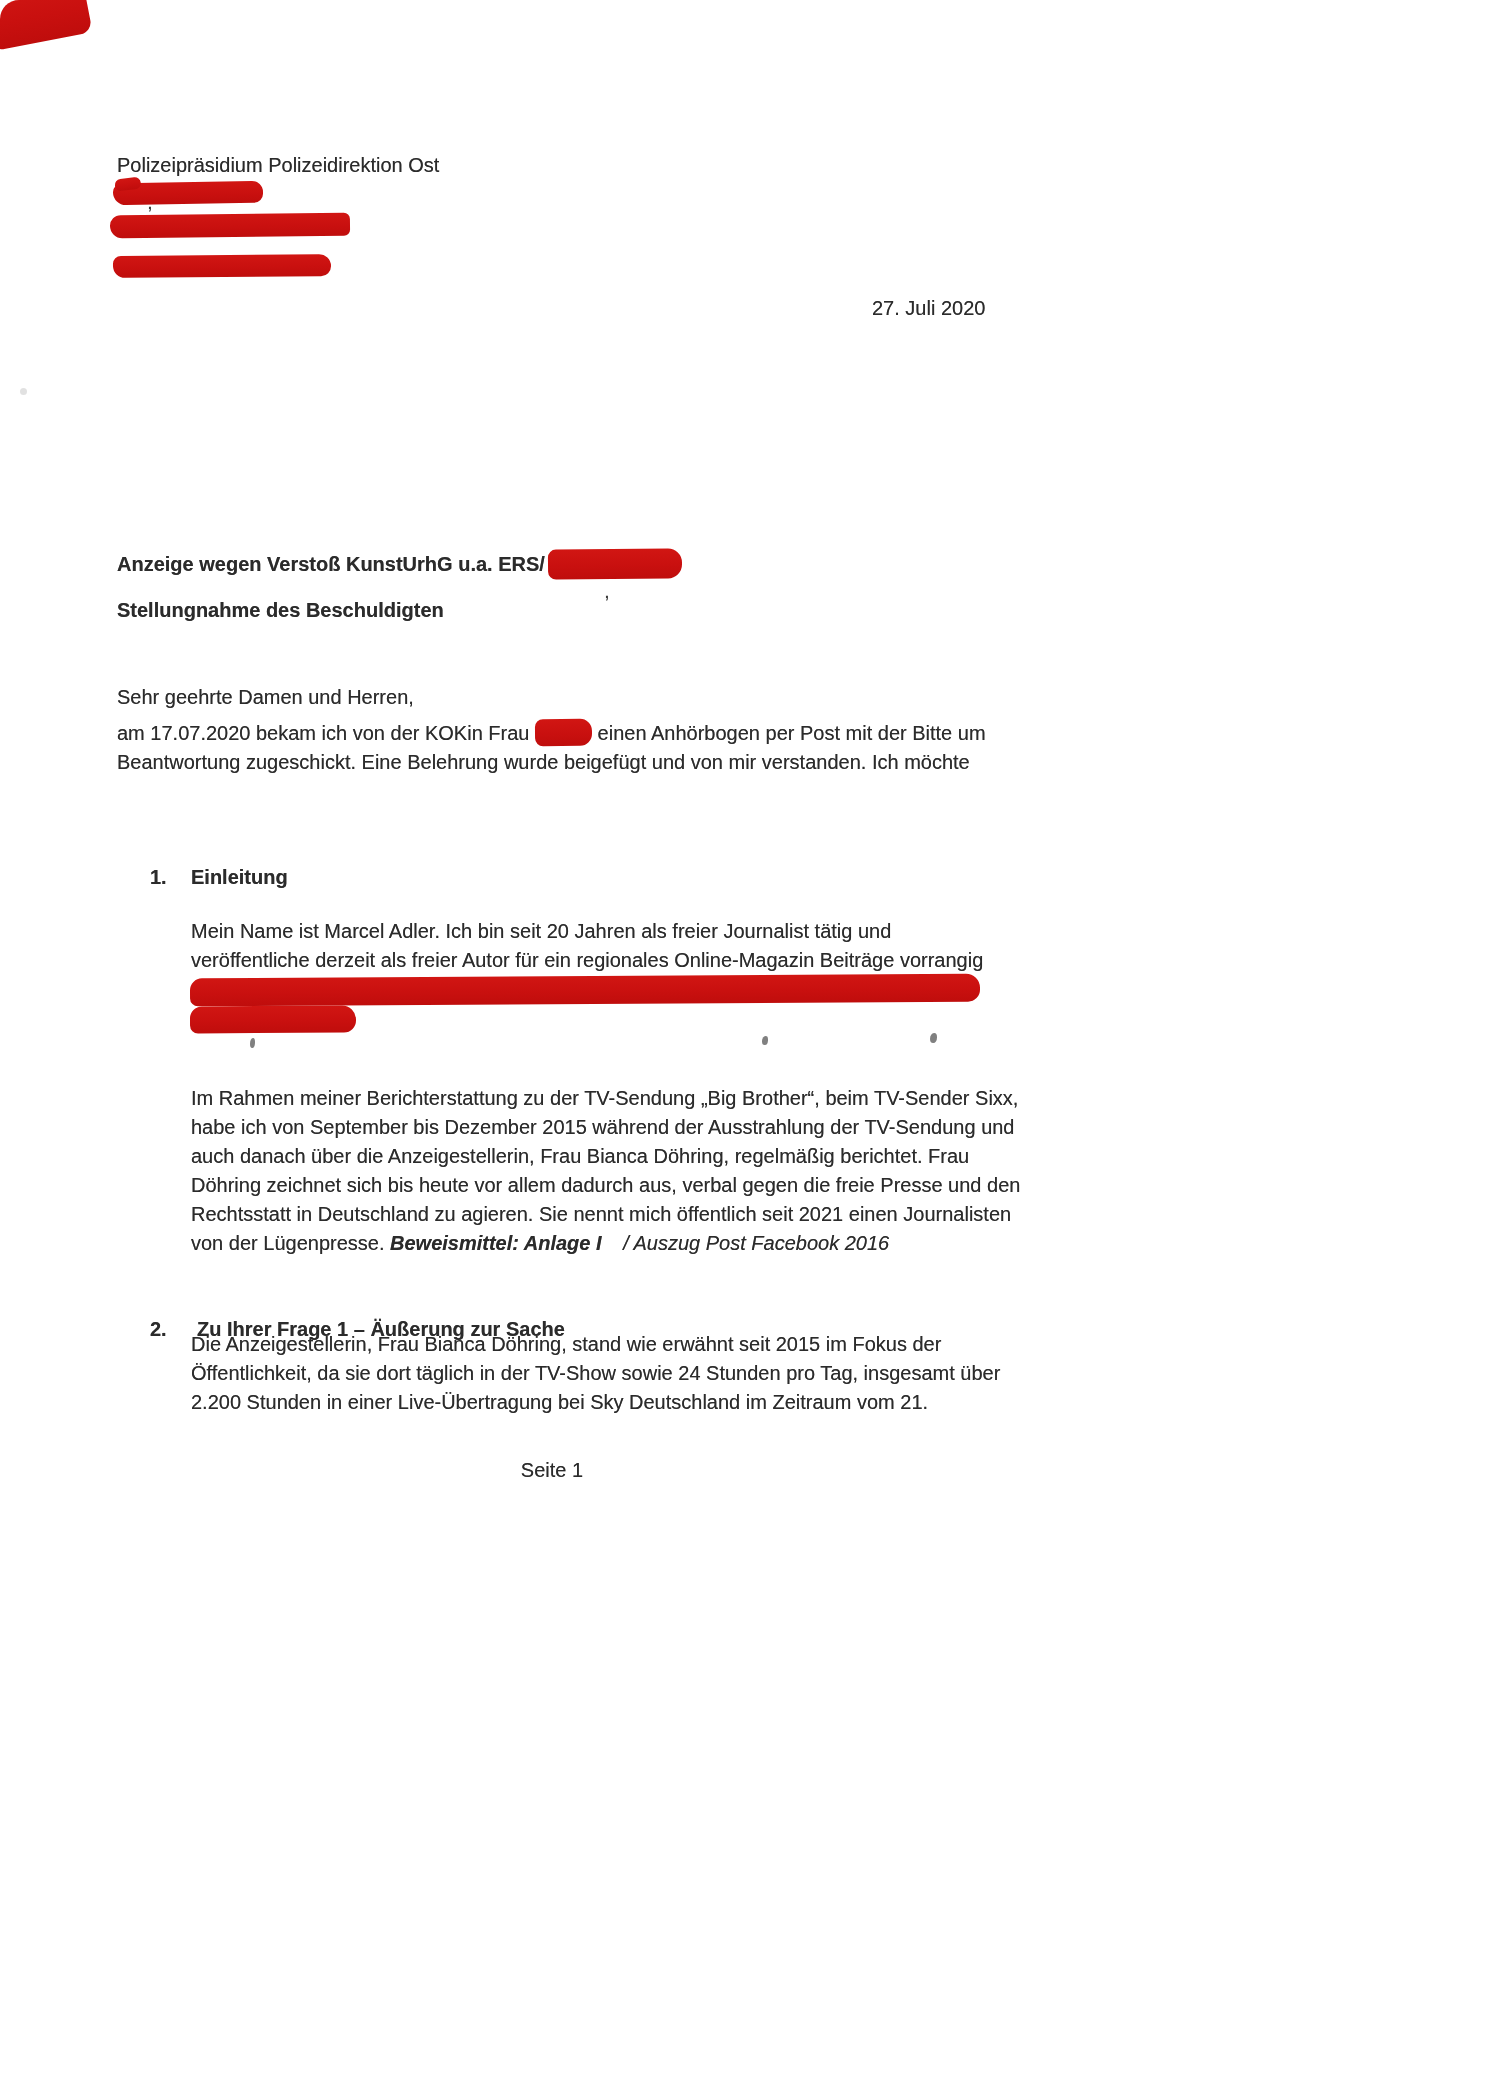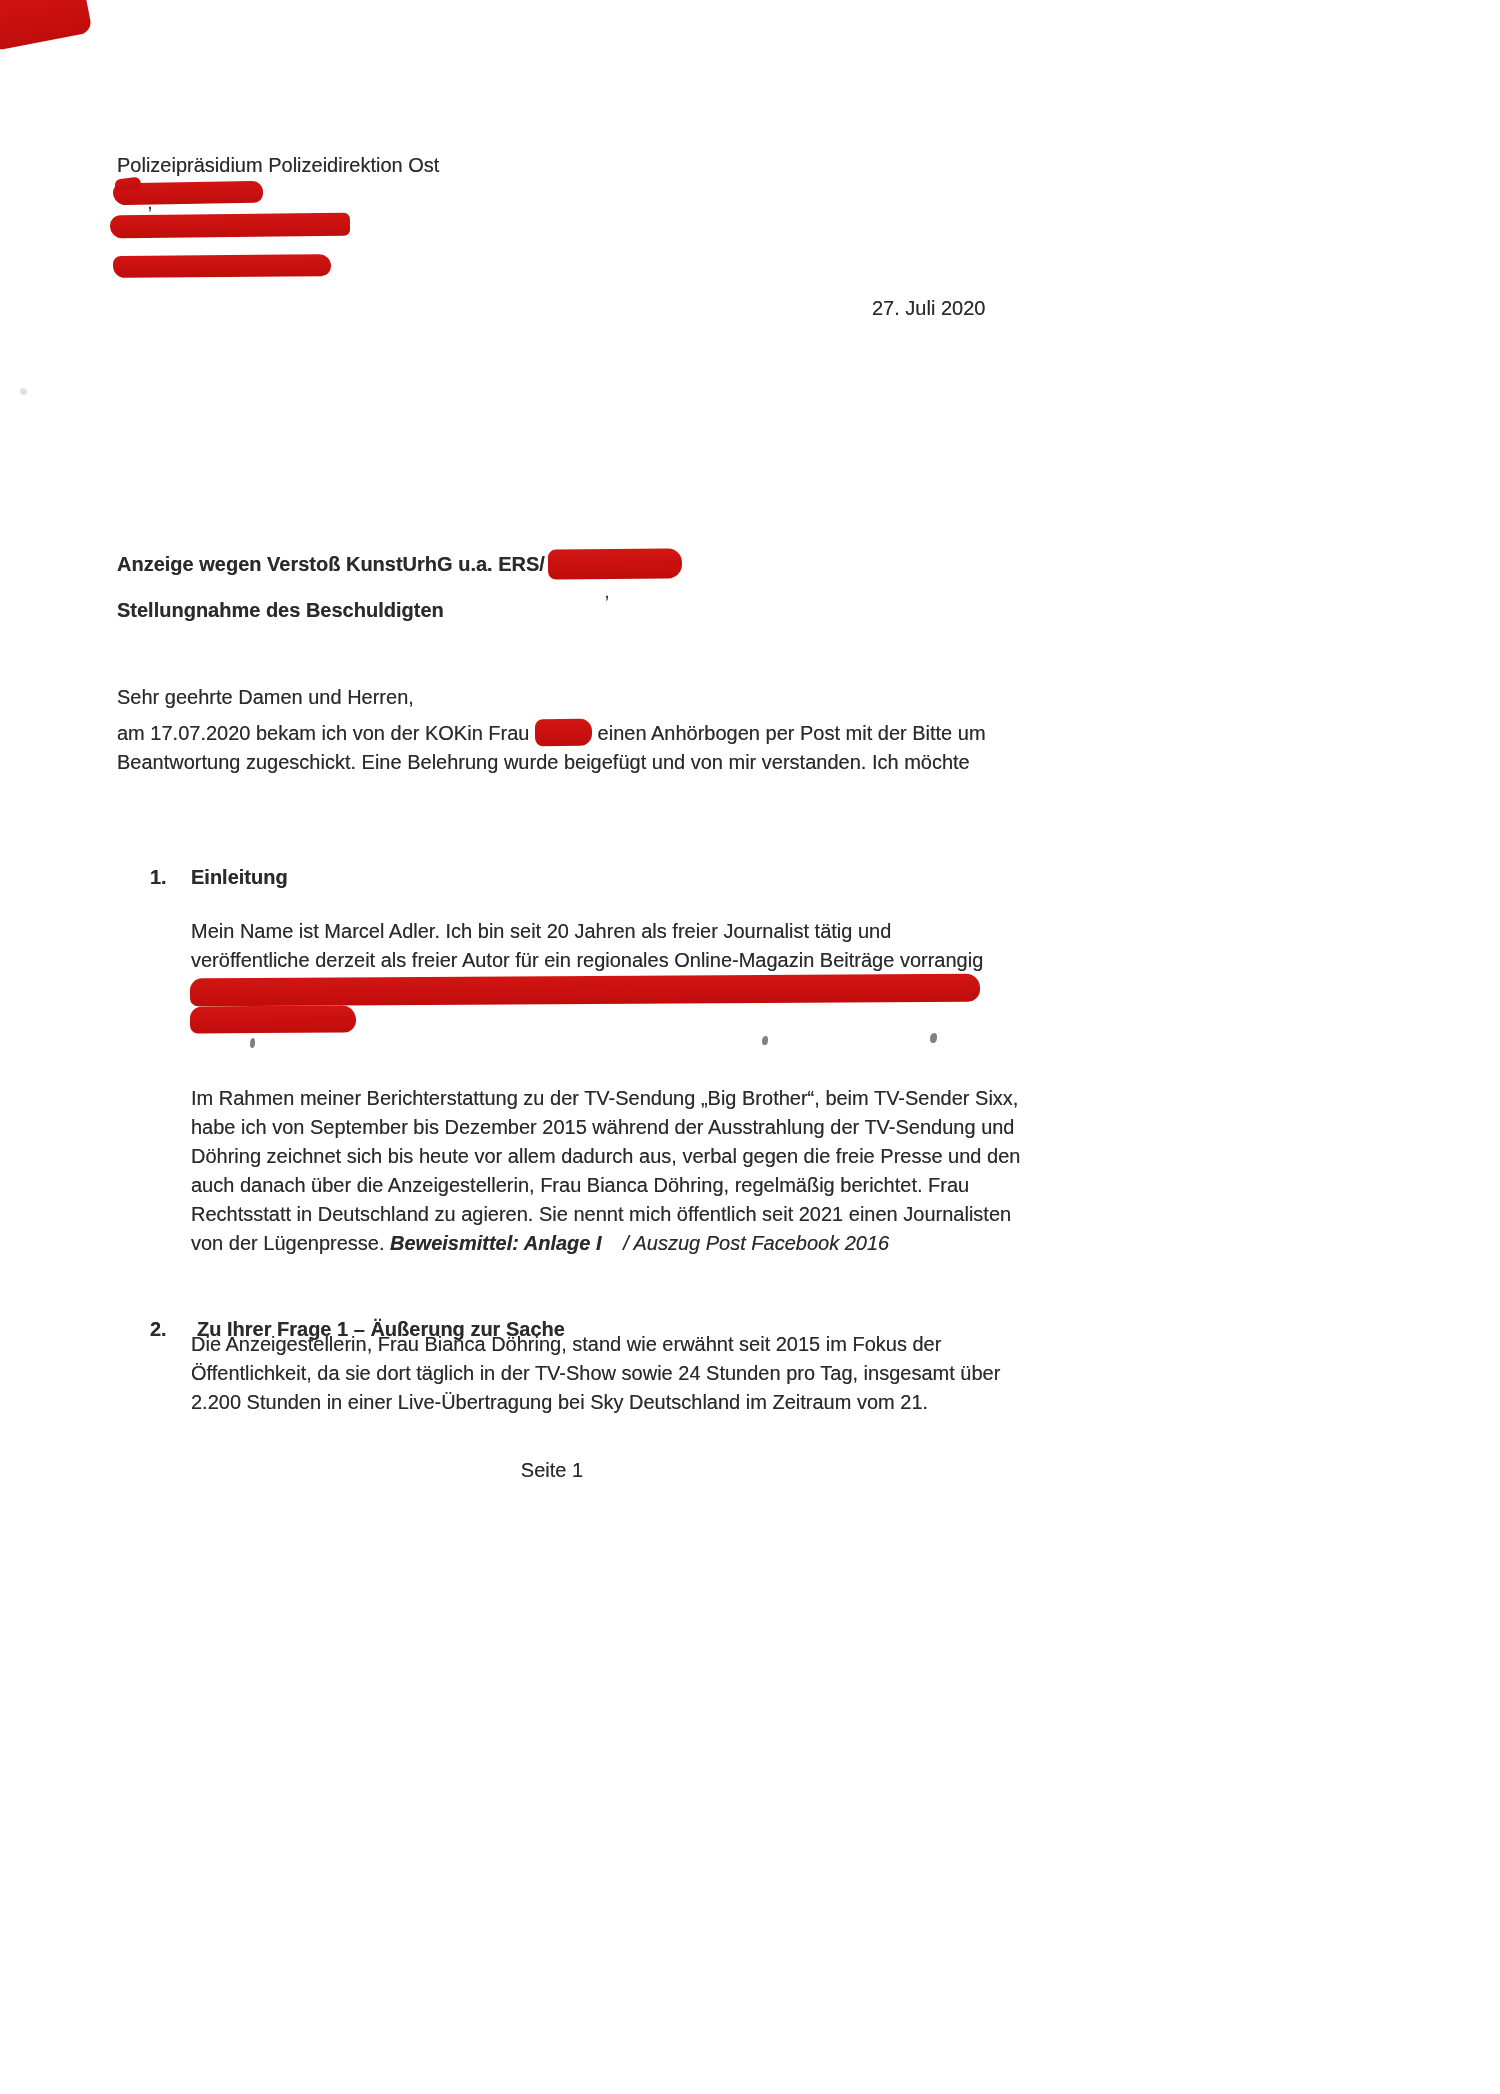--- a/index.html
+++ b/index.html
@@ -3,20 +3,21 @@
 <meta charset="utf-8">
 <style>
   html,body{margin:0;padding:0;background:#ffffff;}
   #page{
     position:relative;
     width:1500px;height:2094px;
     background:#ffffff;
     overflow:hidden;
     font-family:"Liberation Sans", sans-serif;
     color:var(--ink,#2b2b2b);
+    border-radius:19px;
   }
   .txt{position:absolute;font-size:20px;line-height:26px;white-space:nowrap;
        text-shadow:0 0 .4px rgba(20,20,20,.55);}
   .bold{font-weight:bold;}
   
   .red{background:linear-gradient(180deg,#d11613,var(--red,#c9100f) 55%,#bf0d0c);}
   .hbar{position:absolute;}
   .bar1{left:113px;top:182px;width:150px;height:22px;border-radius:10px 12px 10px 14px;transform:rotate(-1deg);}
   .bar1::before{content:"";position:absolute;left:2px;top:-5px;width:26px;height:12px;border-radius:8px;
      background:inherit;transform:rotate(-6deg);}
@@ -87,22 +88,22 @@
     </div>
 
   <span class="speck" style="left:250px;top:1038px;width:5px;height:10px;"></span>
   <span class="speck" style="left:762px;top:1036px;width:6px;height:9px;"></span>
   <span class="speck" style="left:930px;top:1033px;width:7px;height:10px;"></span>
   <span class="dot-faint"></span>
 
   <div id="einleitung-p2" class="para">
       <div class="ln"><span>Im Rahmen meiner Berichterstattung zu der TV-Sendung „Big Brother“, beim TV-Sender Sixx,</span></div>
       <div class="ln"><span>habe ich von September bis Dezember 2015 während der Ausstrahlung der TV-Sendung und</span></div>
+      <div class="ln"><span>auch danach über die Anzeigestellerin, Frau Bianca Döhring, regelmäßig berichtet. Frau</span></div>
       <div class="ln"><span>Döhring zeichnet sich bis heute vor allem dadurch aus, verbal gegen die freie Presse und den</span></div>
-      <div class="ln"><span>auch danach über die Anzeigestellerin, Frau Bianca Döhring, regelmäßig berichtet. Frau</span></div>
       <div class="ln"><span>Rechtsstatt in Deutschland zu agieren. Sie nennt mich öffentlich seit 2021 einen Journalisten</span></div>
       <div class="ln"><span>von der Lügenpresse. </span><span style="font-weight: bold; font-style: italic;">Beweismittel: Anlage I </span><span style="font-style: italic; margin-left: 16px;">/ Auszug Post Facebook 2016</span></div>
     </div>
 
   <div class="txt sec-num" style="top:1316px;">2.</div>
   <div class="txt sec-title" style="top:1316px;margin-left:6px;">Zu Ihrer Frage 1 – Äußerung zur Sache</div>
 
   <div id="frage-p1" class="para">
       <div class="ln"><span>Die Anzeigestellerin, Frau Bianca Döhring, stand wie erwähnt seit 2015 im Fokus der</span></div>
       <div class="ln"><span>Öffentlichkeit, da sie dort täglich in der TV-Show sowie 24 Stunden pro Tag, insgesamt über</span></div>

